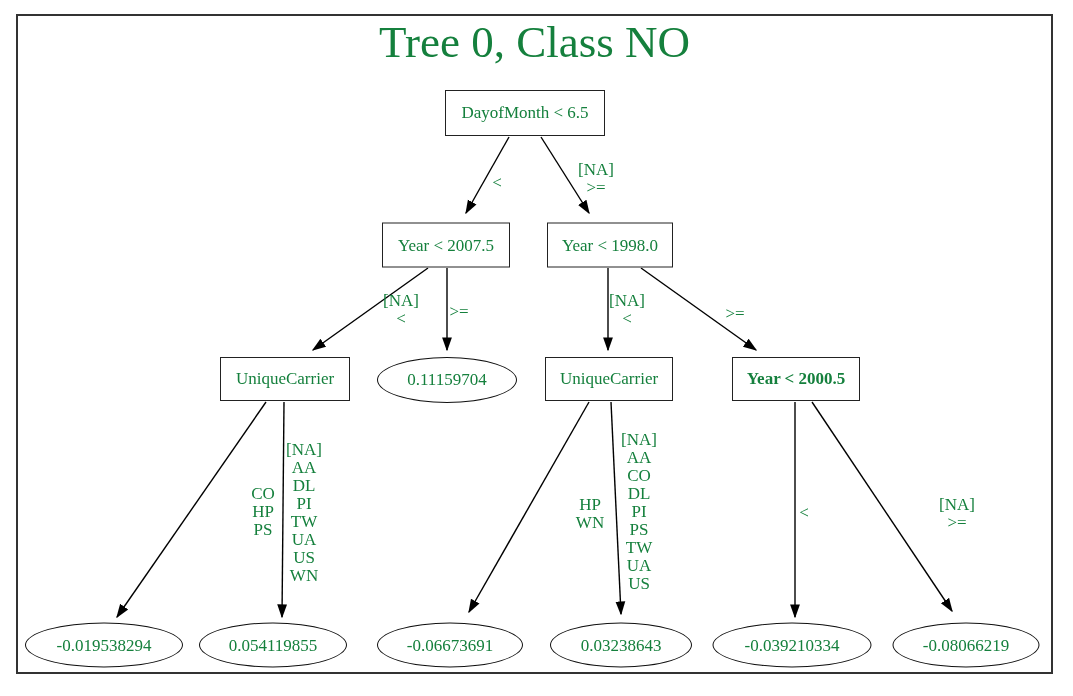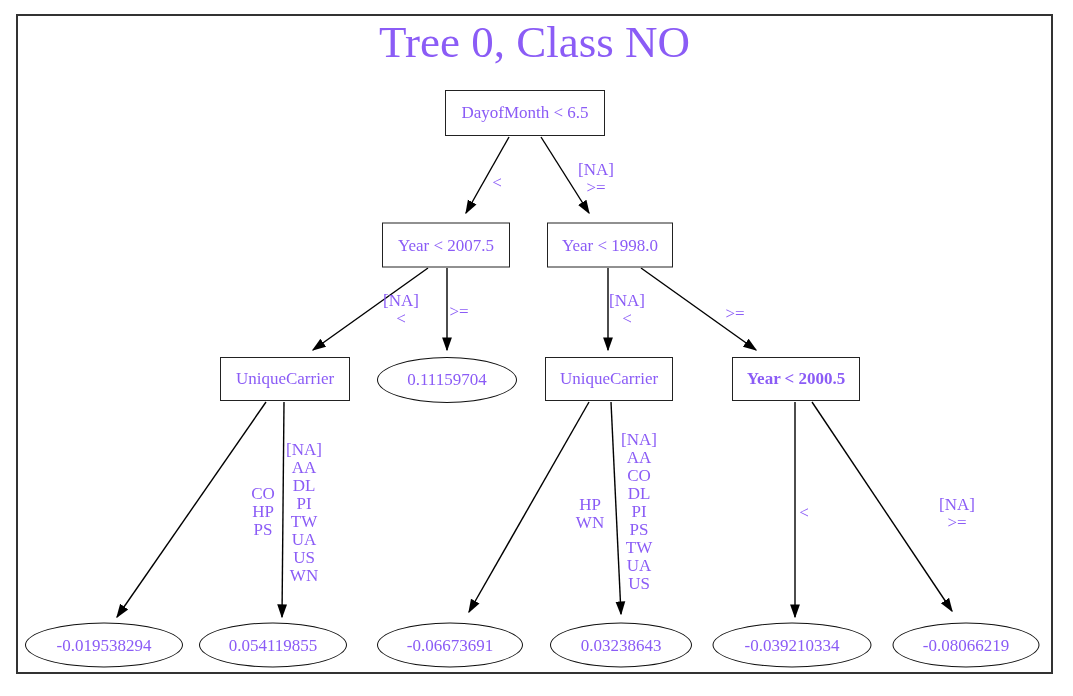--- a/index.html
+++ b/index.html
@@ -6,21 +6,21 @@
     margin: 0;
     padding: 0;
     background: #ffffff;
   }
   #canvas {
     position: relative;
     width: 1073px;
     height: 696px;
     background: #ffffff;
     font-family: "Liberation Serif", "DejaVu Serif", serif;
-    color: #8b5cf6;
+    color: #15803d;
     overflow: hidden;
   }
   .frame {
     position: absolute;
     left: 16px;
     top: 14px;
     width: 1037px;
     height: 660px;
     border: 2px solid #333333;
     box-sizing: border-box;

